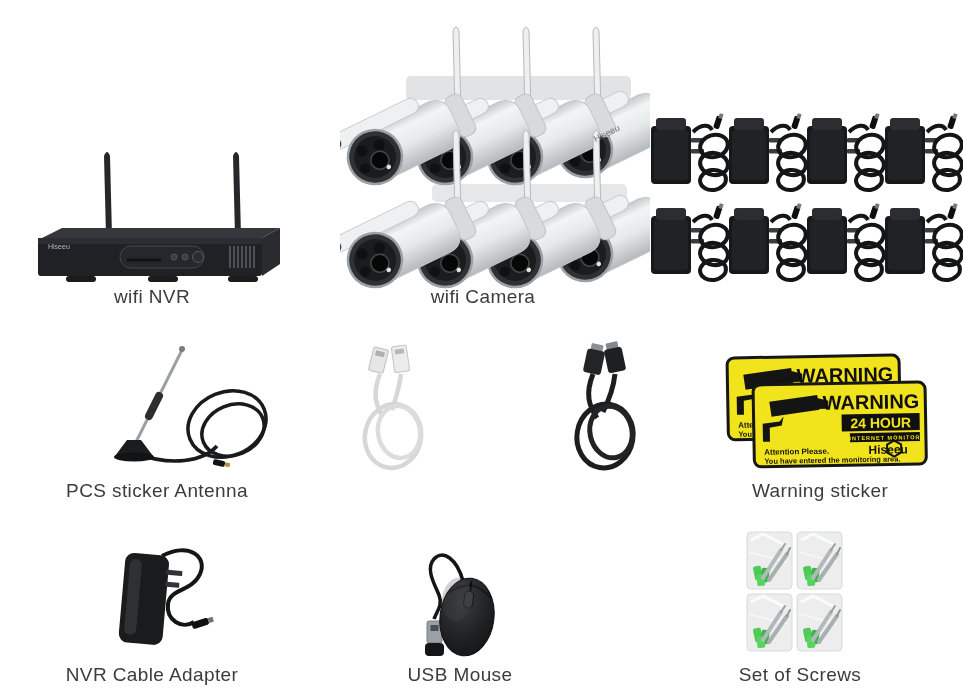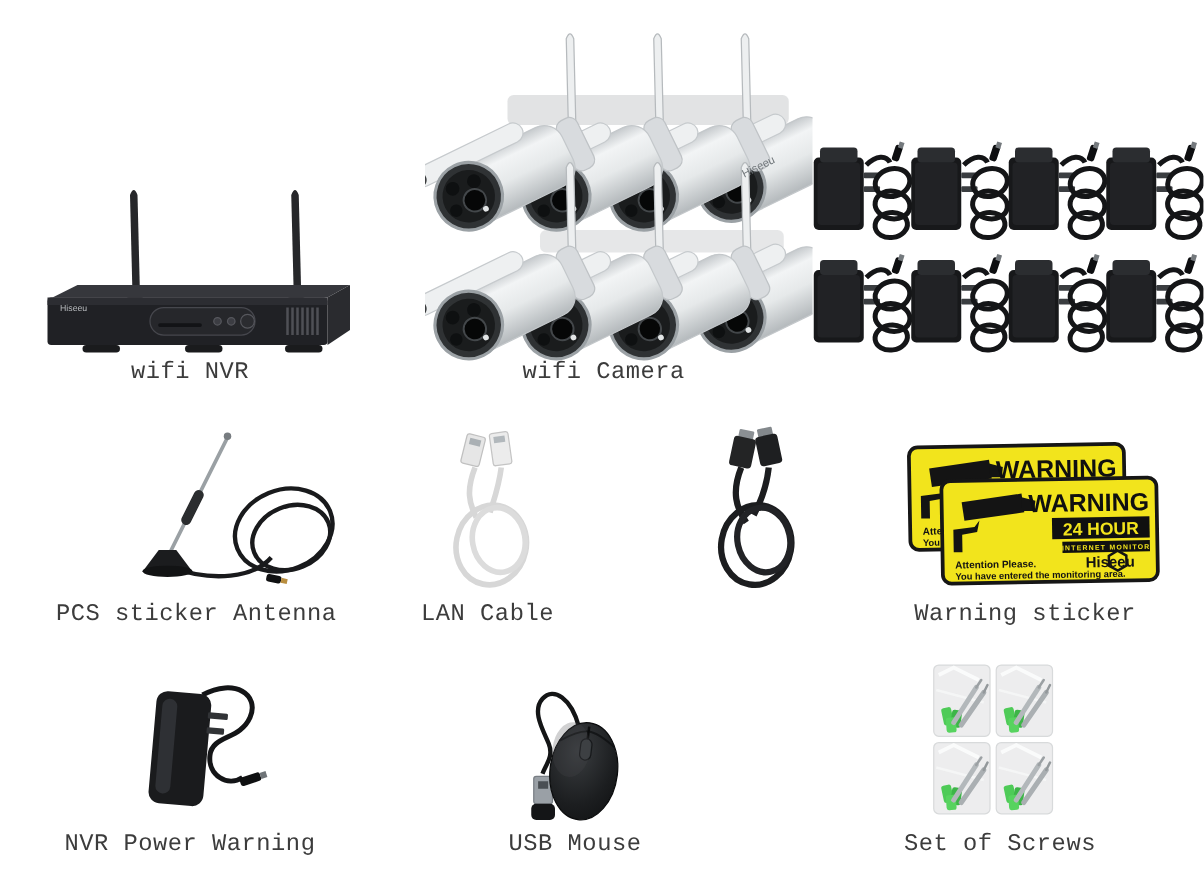--- a/index.html
+++ b/index.html
@@ -4,21 +4,21 @@
 <style>
   html,body{margin:0;padding:0;background:#ffffff;}
   .canvas{
     position:relative;width:963px;height:700px;background:#ffffff;
     overflow:hidden;font-family:"Liberation Sans",sans-serif;
   }
   figure.item{position:absolute;margin:0;padding:0;}
   .label{
     position:absolute;width:300px;text-align:center;
     font-size:19px;font-weight:500;color:#3c3c3c;letter-spacing:.4px;
-    font-family:Liberation Mono, monospace;
+    font-family:Liberation Sans, sans-serif;
   }
   svg{display:block;}
 </style>
 </head>
 <body>
 
 <div class="canvas">
 
   <figure class="item" style="left:28px;top:140px;">
     <svg width="275" height="150" viewBox="0 0 275 150">
@@ -148,21 +148,20 @@
       <g transform="rotate(-8 65 19)">
         <rect x="58" y="6" width="15" height="26" rx="2" fill="#ececec" stroke="#c4c4c4"></rect>
         <rect x="61" y="9" width="9" height="5" fill="#b2b8bc"></rect>
       </g>
       <path d="M45,34 C38,52 40,62 46,74" stroke="#d7d7d7" stroke-width="4.5" fill="none"></path>
       <path d="M66,34 C64,50 60,60 57,70" stroke="#d7d7d7" stroke-width="4.5" fill="none"></path>
       <ellipse cx="58" cy="96" rx="28" ry="32" transform="rotate(12 58 96)" stroke="#d7d7d7" stroke-width="4.5" fill="none"></ellipse>
       <ellipse cx="64" cy="92" rx="21" ry="26" transform="rotate(-10 64 92)" stroke="#dcdcdc" stroke-width="4.5" fill="none"></ellipse>
     </svg>
   </figure>
-  <div class="label" style="left:240px;top:480px;">LAN Cable</div>
 
   <figure class="item" style="left:545px;top:340px;">
     <svg width="120" height="140" viewBox="0 0 120 140">
       <g transform="rotate(12 50 22)">
         <rect x="43" y="4" width="12" height="8" rx="1" fill="#8b9094"></rect>
         <rect x="40" y="10" width="18" height="24" rx="3" fill="#232425"></rect>
       </g>
       <g transform="rotate(-12 70 20)">
         <rect x="64" y="2" width="12" height="8" rx="1" fill="#83888c"></rect>
         <rect x="61" y="8" width="18" height="24" rx="3" fill="#1e1f21"></rect>
@@ -209,21 +208,21 @@
         <rect x="27" y="22" width="12" height="76" rx="6" fill="#2e3034"></rect>
         <rect x="64" y="30" width="16" height="5" rx="1" fill="#313336"></rect>
         <rect x="64" y="42" width="14" height="5" rx="1" fill="#313336"></rect>
       </g>
       <g transform="rotate(-18 100 86)">
         <rect x="92" y="82" width="17" height="7" rx="2" fill="#0f1011"></rect>
         <rect x="109" y="83" width="5" height="5" fill="#6f7478"></rect>
       </g>
     </svg>
   </figure>
-  <div class="label" style="left:2px;top:664px;">NVR Power Warning</div>
+  <div class="label" style="left:2px;top:664px;">NVR Cable Adapter</div>
 
   <figure class="item" style="left:405px;top:533px;">
     <svg width="110" height="128" viewBox="0 0 110 128">
       <defs>
         <radialGradient id="mouseGrad" cx="0.38" cy="0.3" r="1">
           <stop offset="0" stop-color="#3a3d40"></stop>
             <stop offset="0.55" stop-color="#1c1e20"></stop>
             <stop offset="1" stop-color="#0b0c0d"></stop>
         </radialGradient>
       </defs>

